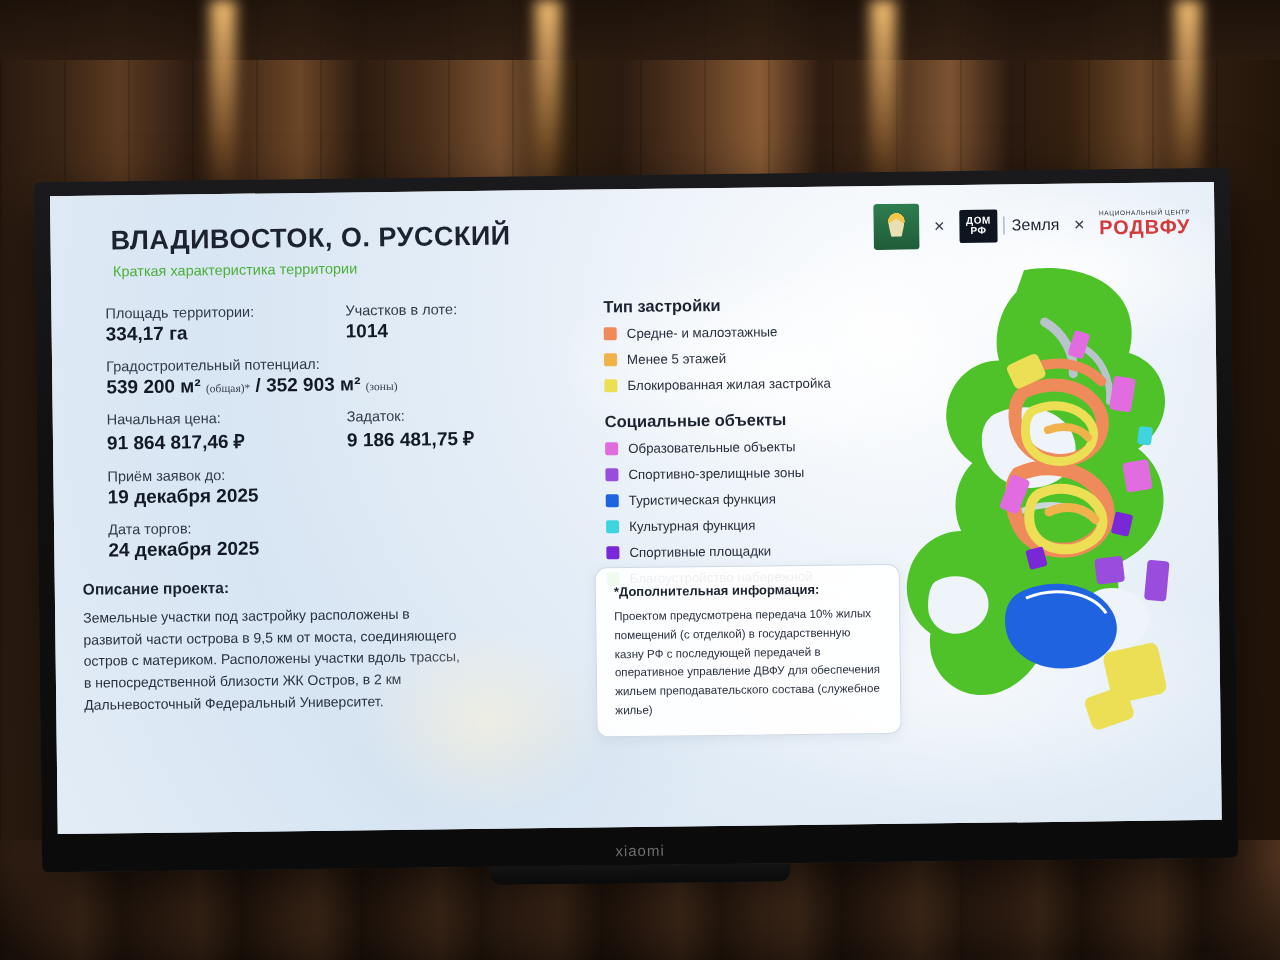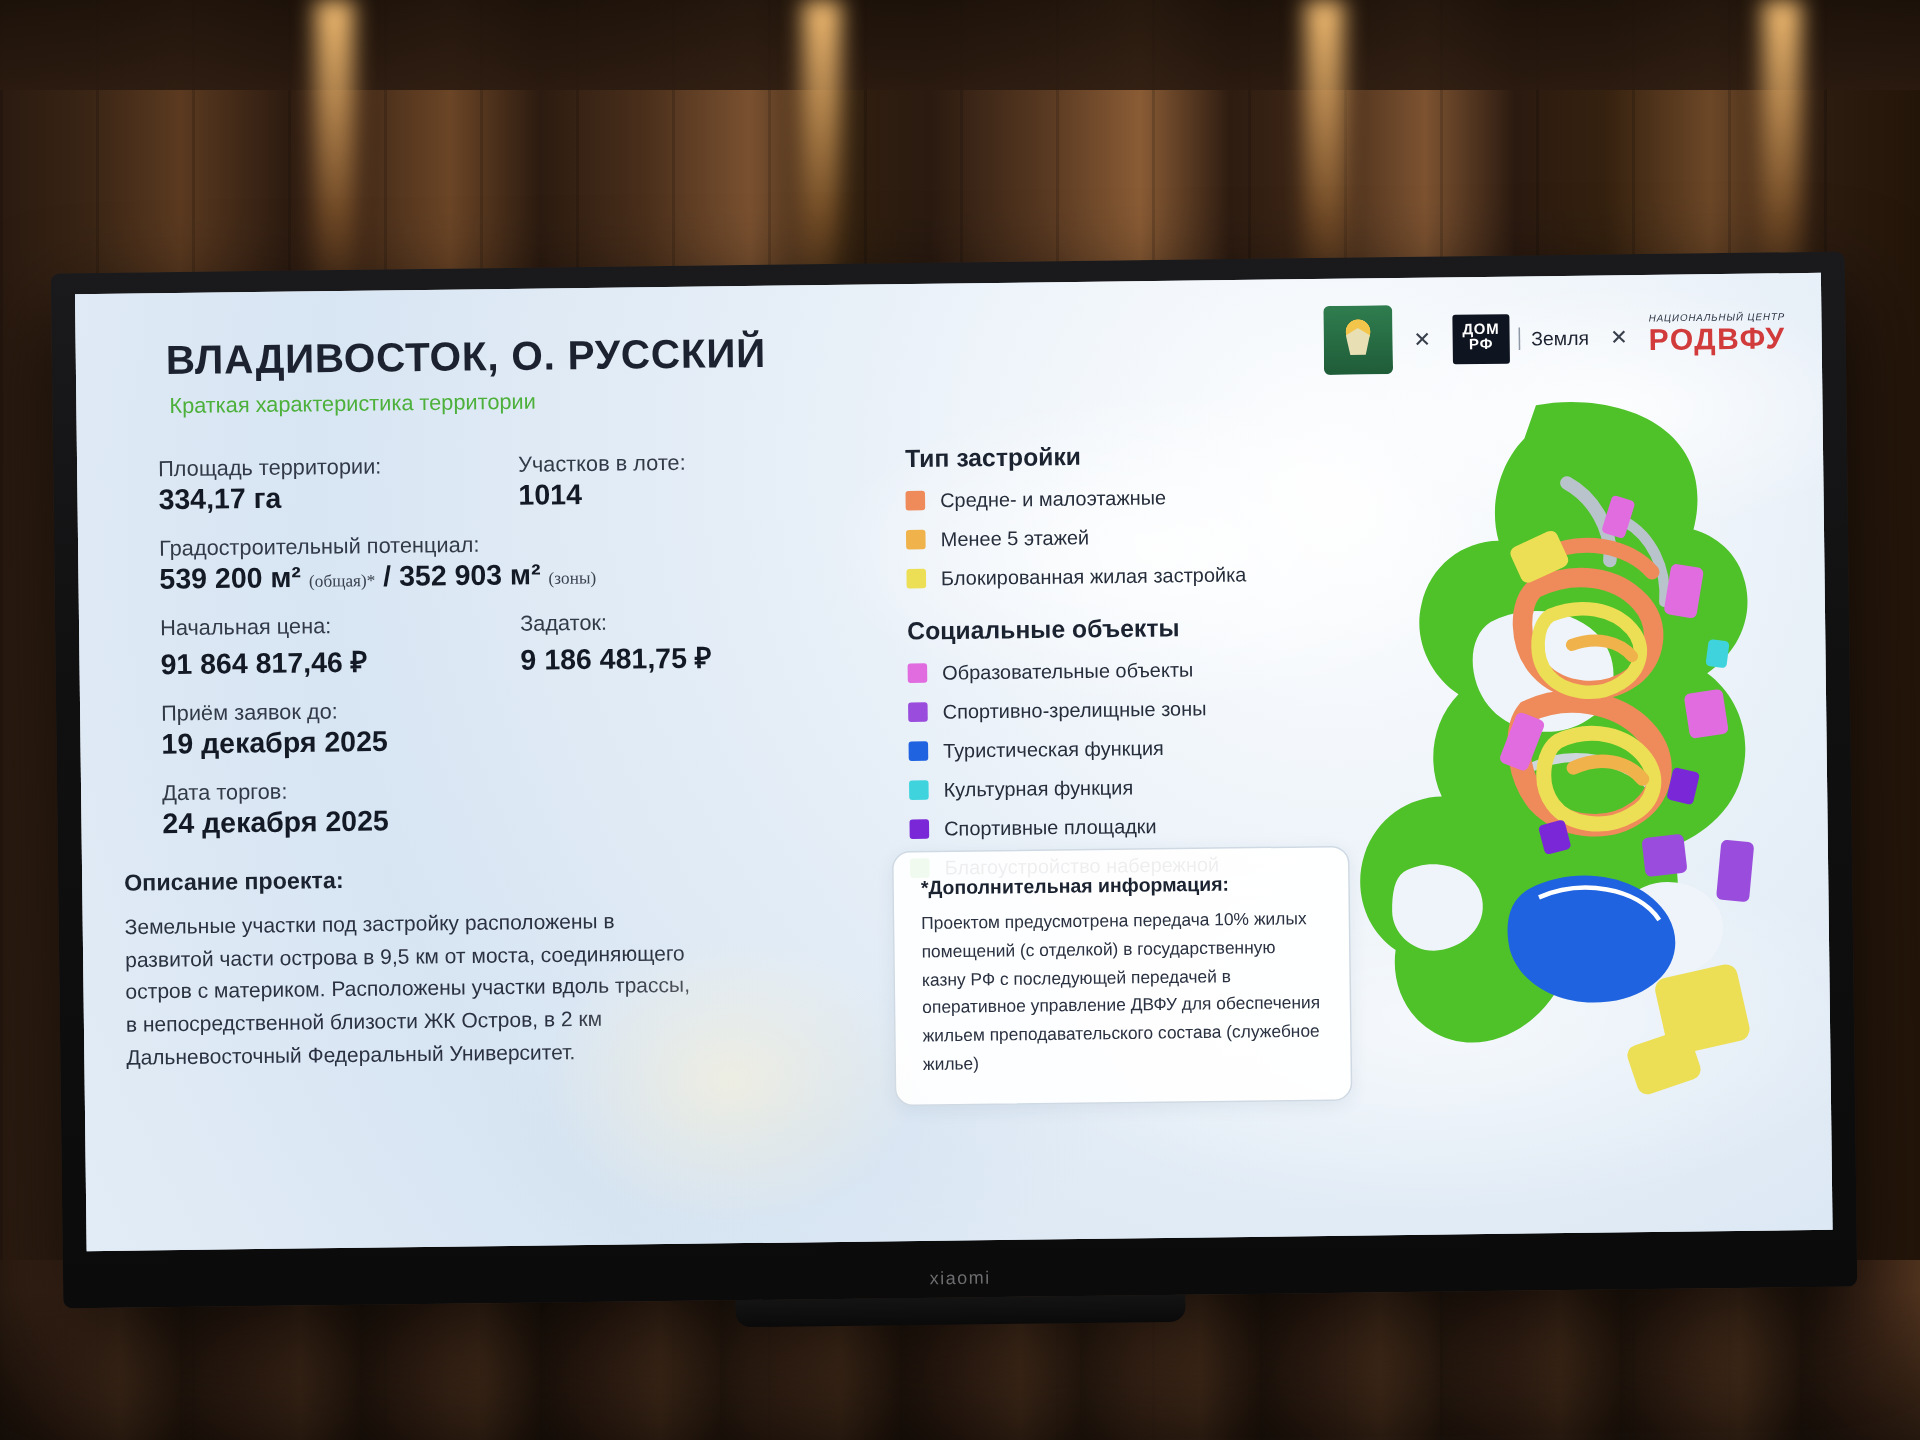--- a/index.html
+++ b/index.html
@@ -82,21 +82,21 @@
     box-shadow: 0 24px 60px rgba(0,0,0,.75);
     padding: 14px 16px 28px 16px;
     box-sizing: border-box;
   }
   .tv-brand {
     position: absolute;
     left: 50%;
     bottom: 6px;
     transform: translateX(-50%);
     color: #6d6d70;
-    font-size: 12px;
+    font-size: 15px;
     letter-spacing: 1px;
   }
   .tv-stand {
     position: absolute;
     left: 50%;
     bottom: -18px;
     transform: translateX(-50%);
     width: 300px;
     height: 18px;
     background: linear-gradient(180deg, #141415, #0a0a0b);
@@ -180,34 +180,33 @@
     color: #fff;
     font-size: 10px;
     font-weight: bold;
     letter-spacing: .5px;
     padding: 6px 7px;
     line-height: 1.05;
     border-radius: 2px;
     text-align: center;
   }
   .domrf-label {
-    font-size: 13px;
+    font-size: 16px;
     color: #1c2230;
     border-left: 1px solid #8d97a5;
     padding-left: 7px;
   }
   .ncr {
     text-align: center;
     line-height: 1.05;
   }
   .ncr-top {
     font-size: 6.5px;
     letter-spacing: .6px;
     color: #2b3342;
-    font-style: italic;
   }
   .ncr-main {
     font-size: 20px;
     font-weight: bold;
     letter-spacing: 1px;
     color: #1b2432;
   }
   .ncr-main span { color: #d23b3b; }
 
   

